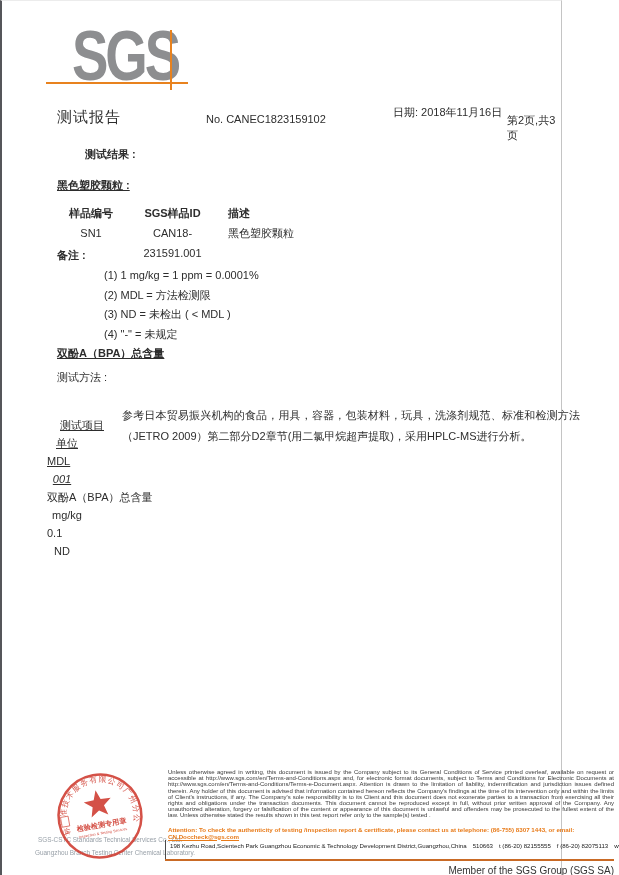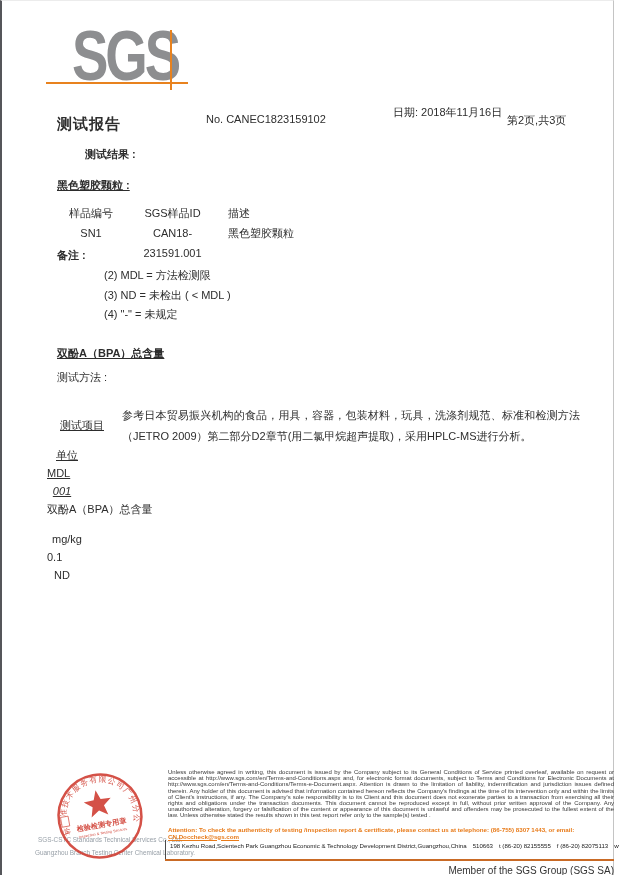--- a/index.html
+++ b/index.html
@@ -1,55 +1,55 @@
 <!DOCTYPE html>
 <html><head>
 <meta charset="utf-8">
 <style>
   * { margin:0; padding:0; box-sizing:border-box; }
   html,body { width:619px; height:875px; background:#ffffff; }
   body { font-family:"Liberation Sans","DejaVu Sans",sans-serif; color:#2d2d2d; position:relative; }
-  .page { position:absolute; left:0; top:0; width:614px; height:875px; background:#fff;
+  .page { position:absolute; left:0; top:0; width:562px; height:875px; background:#fff;
           border-left:2px solid #55565a; border-right:1px solid #c4c4c4; border-top:1px solid #ececec; }
   .abs { position:absolute; }
 
   
   .logo-text { left:70px; top:20px; font-size:70px; font-weight:bold; color:#8d8e90;
                letter-spacing:-4px; line-height:1; transform:scaleX(.78); transform-origin:left top; }
   .logo-hline { left:44px; top:81px; width:142px; height:2px; background:#e8821e; }
   .logo-vline { left:168px; top:29px; width:2px; height:60px; background:#e8821e; }
 
   
-  .doc-title  { left:55px;  top:114px; font-size:15px; font-weight:bold; letter-spacing:1px; }
+  .doc-title  { left:55px;  top:107px; font-size:15px; font-weight:normal; letter-spacing:1px; }
   .report-no  { left:204px; top:112px; font-size:11px; }
   .date       { left:391px; top:104px; font-size:11px; }
   .page-info  { left:505px; top:112px; font-size:11px; }
 
   .results-label  { left:55px; top:146px; font-size:11px; font-weight:bold;margin-left:28px; }
   .sample-heading { left:55px; top:177px; font-size:11px; font-weight:bold; text-decoration:underline; }
 
   .sample-table { left:55px; top:202px; font-size:11px; }
   .sample-table .row { display:flex; line-height:20px; }
-  .sample-table .hdr { font-weight:normal; }
+  .sample-table .hdr { font-weight:bold; }
   .st-c1 { width:68px; text-align:center; }
   .st-c2 { width:95px; text-align:center; }
   .st-c3 { padding-left:8px; text-align:left; }
 
   .notes-heading { left:55px; top:247px; font-size:11px; font-weight:bold; }
   .notes-list { left:102px; top:265px; font-size:11px; line-height:19.5px; list-style:none; }
 
   .bpa-heading  { left:55px; top:345px; font-size:11px; font-weight:bold; text-decoration:underline; }
   .method-label { left:55px; top:369px; font-size:11px; }
   .method-text  { left:120px; top:368px; width:458px; font-size:11px; line-height:21px; text-align:justify;margin-top:36px; }
 
   .result-table { left:45px; top:415px; font-size:11px; }
   .result-table .row { display:flex; line-height:18px;flex-direction:column; }
   .rt-c1 { width:275px; text-align:left; }
   .rt-c1.hdr-cell { padding-left:13px; }
-  .rt-c2 { width:40px; text-align:center;margin-top:12px; }
+  .rt-c2 { width:40px; text-align:center; }
   .rt-c3 { width:36px; text-align:left; }
   .rt-c4 { width:30px; text-align:center; }
   .u { text-decoration:underline; }
   .it { font-style:italic; }
 
   
   .company1 { left:36px; top:835px; font-size:6.4px; color:#98a0a8; }
   .company2 { left:33px; top:848px; font-size:6.4px; color:#98a0a8; }
 
   .legal { left:166px; top:768px; width:446px; font-size:6px; line-height:6.2px;
@@ -96,20 +96,21 @@
     </div>
     <div class="row">
       <div class="st-c1">SN1</div>
       <div class="st-c2">CAN18-231591.001</div>
       <div class="st-c3">黑色塑胶颗粒</div>
     </div>
   </div>
 
   <div class="abs notes-heading">备注 :</div>
   <ul class="abs notes-list">
+    <li>(1) 1 mg/kg = 1 ppm = 0.0001%</li>
     <li>(2) MDL = 方法检测限</li>
     <li>(3) ND = 未检出 ( &lt; MDL )</li>
     <li>(4) "-" = 未规定</li>
   </ul>
 
   <div class="abs bpa-heading">双酚A（BPA）总含量</div>
   <div class="abs method-label">测试方法 :</div>
   <div class="abs method-text">参考日本贸易振兴机构的食品，用具，容器，包装材料，玩具，洗涤剂规范、标准和检测方法（JETRO 2009）第二部分D2章节(用二氯甲烷超声提取)，采用HPLC-MS进行分析。</div>
 
   <div class="abs result-table">

